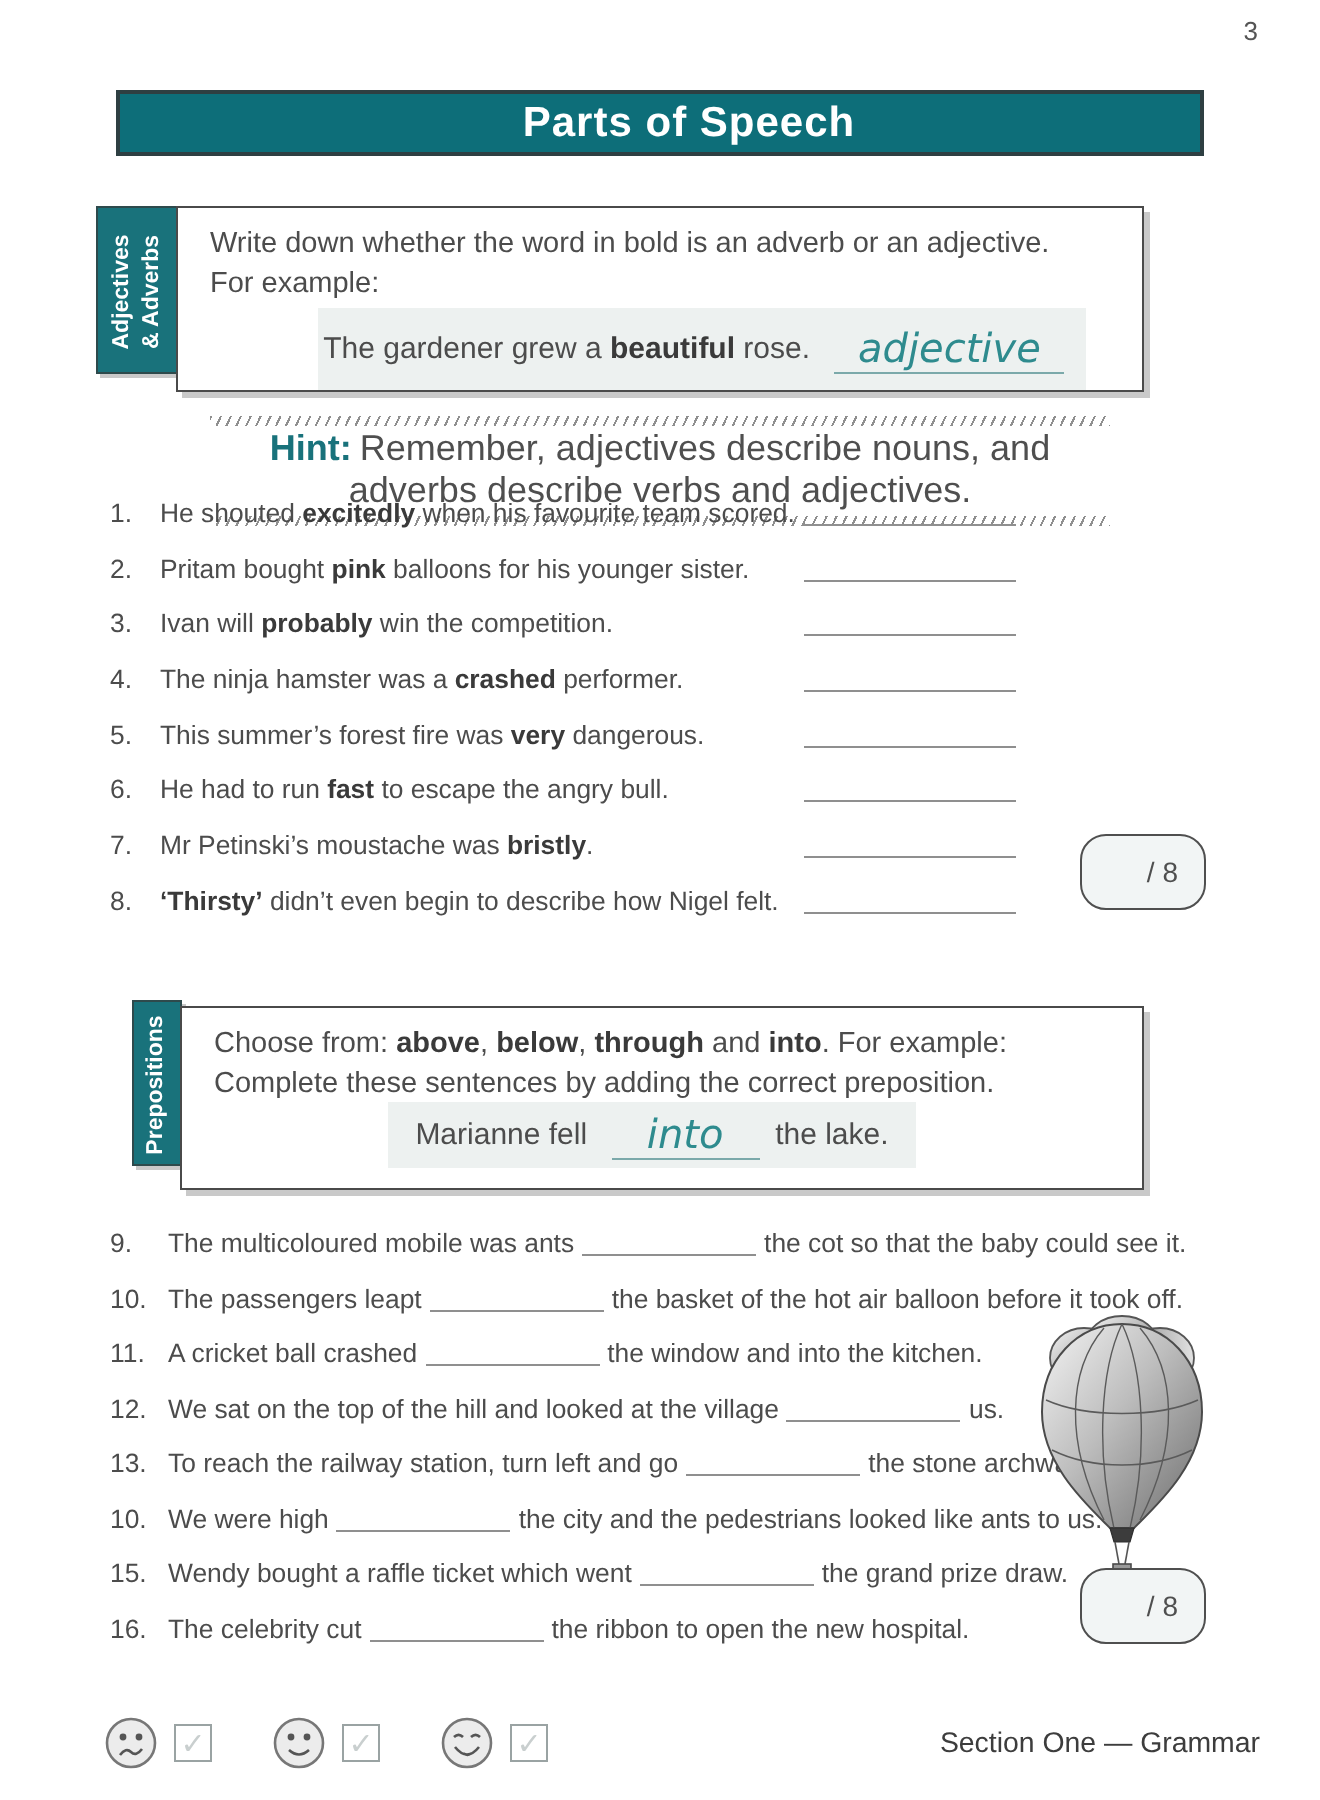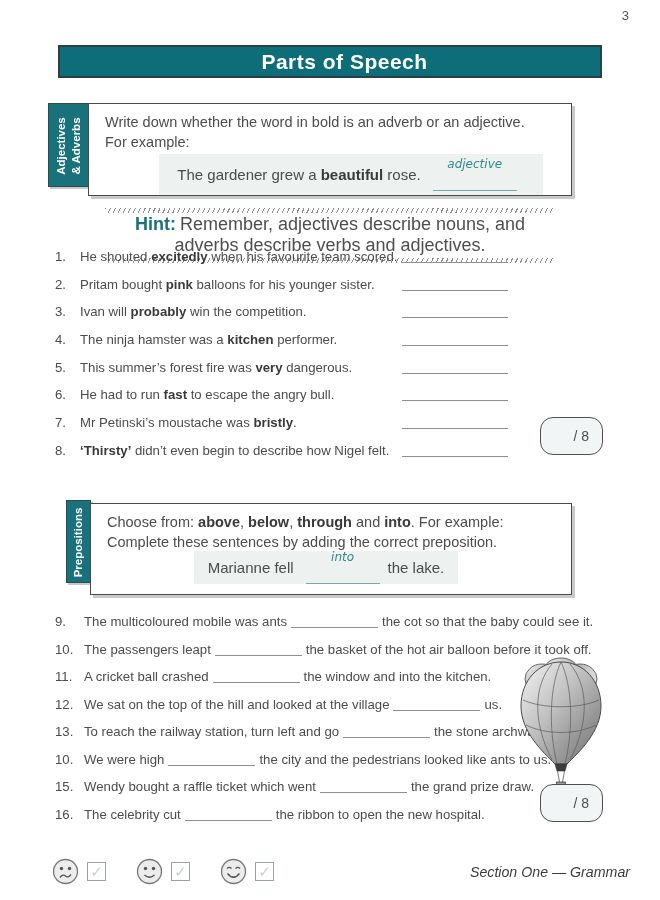--- a/index.html
+++ b/index.html
@@ -25,22 +25,22 @@
   .vtext{position:absolute;left:0;top:0;transform-origin:0 0;transform:rotate(-90deg);
          display:flex;flex-direction:column;align-items:center;justify-content:center;
          color:#fff;font-weight:bold;line-height:1.25;}
   .tab1 .vtext{width:84px;height:39px;top:84px;font-size:11.5px;}
   .tab2 .vtext{width:83px;height:23px;top:83px;font-size:11.5px;}
 
   .example-strip{position:absolute;background:#edf1f0;display:flex;align-items:center;justify-content:center;
                  font-size:15px;color:#4c4c4c;}
   .strip1{left:70px;top:50px;width:384px;height:41px;}
   .strip2{left:103px;top:47px;width:264px;height:33px;}
-  .hand-answer{font-family:"DejaVu Sans",sans-serif;font-style:italic;color:#2e8b8e;font-size:12px;
-               border-bottom:1.2px solid #7ba9aa;padding:0 12px 18px 12px;margin-left:12px;margin-right:8px;
+  .hand-answer{font-family:"DejaVu Sans",sans-serif;font-style:italic;color:#2e8b8e;font-size:20px;
+               border-bottom:1.2px solid #7ba9aa;padding:0 12px 1px 12px;margin-left:12px;margin-right:8px;
                display:inline-block;text-align:center;min-width:60px;line-height:1.1;}
 
   
   .hint-bar{position:absolute;left:101px;top:208px;width:458px;box-sizing:border-box;
             padding:6px 12px 7px 12px;text-align:center;font-size:18px;color:#4f4f4f;}
   .hint-bar::before,.hint-bar::after{content:"";position:absolute;left:4px;right:4px;height:5px;
             background:repeating-linear-gradient(115deg,#8f8f8f 0 1px,transparent 1px 4.5px);}
   .hint-bar::before{top:0;}
   .hint-bar::after{bottom:0;}
   .hint-label{color:#19727b;font-weight:bold;margin-right:4px;}
@@ -65,21 +65,21 @@
   .blank2{display:inline-block;width:87px;border-bottom:1.2px solid #8f8f8f;height:12px;margin:0 4px;vertical-align:-2px;}
 
   
   .balloon{position:absolute;left:510px;top:655px;width:102px;height:140px;}
 
   
   .footer-rating{position:absolute;left:52px;top:858px;display:flex;align-items:center;gap:8px;}
   .pair-gap{width:14px;}
   .checkbox{width:19px;height:19px;border:1.5px solid #9aa3a3;background:#fff;display:flex;align-items:center;
             justify-content:center;color:#c9cfcf;font-size:15px;box-sizing:border-box;}
-  .footer-label{position:absolute;right:30px;top:864px;font-size:14.2px;color:#3d3d3d;font-style:italic;}
+  .footer-label{position:absolute;right:30px;top:864px;font-size:14.2px;color:#3d3d3d;}
 </style>
 </head>
 <body>
 
 <div class="page">
 
   <div class="page-number">3</div>
 
   <div class="title-bar">
     <span class="title">Parts of Speech</span>
@@ -117,21 +117,21 @@
       <span class="num">2.</span><span class="sentence"><span>Pritam bought </span><span class="b">pink</span><span> balloons for his younger sister.</span></span>
       <span class="blank1"></span>
     </div>
 
     <div class="row1">
       <span class="num">3.</span><span class="sentence"><span>Ivan will </span><span class="b">probably</span><span> win the competition.</span></span>
       <span class="blank1"></span>
     </div>
 
     <div class="row1">
-      <span class="num">4.</span><span class="sentence"><span>The ninja hamster was a </span><span class="b">kitchen</span><span> performer.</span></span>
+      <span class="num">4.</span><span class="sentence"><span>The ninja hamster was a </span><span class="b">crashed</span><span> performer.</span></span>
       <span class="blank1"></span>
     </div>
 
     <div class="row1">
       <span class="num">5.</span><span class="sentence"><span>This summer’s forest fire was </span><span class="b">very</span><span> dangerous.</span></span>
       <span class="blank1"></span>
     </div>
 
     <div class="row1">
       <span class="num">6.</span><span class="sentence"><span>He had to run </span><span class="b">fast</span><span> to escape the angry bull.</span></span>

